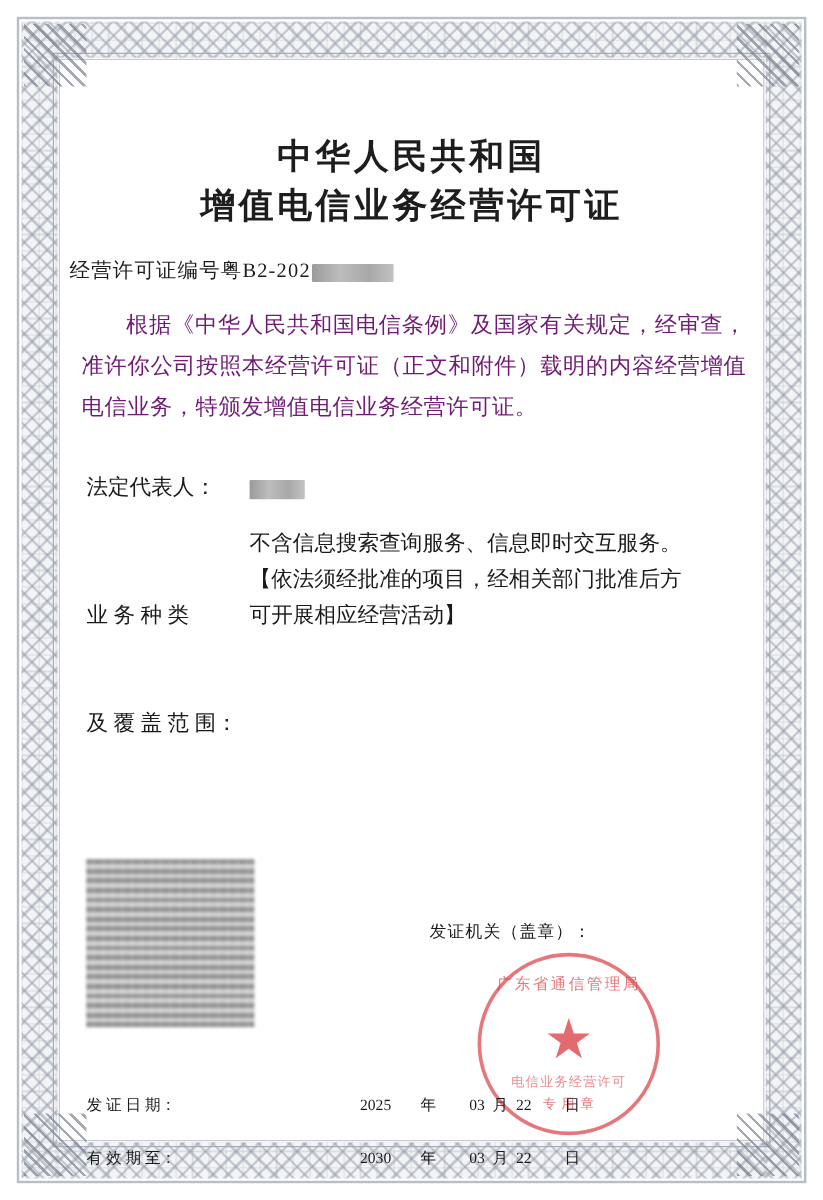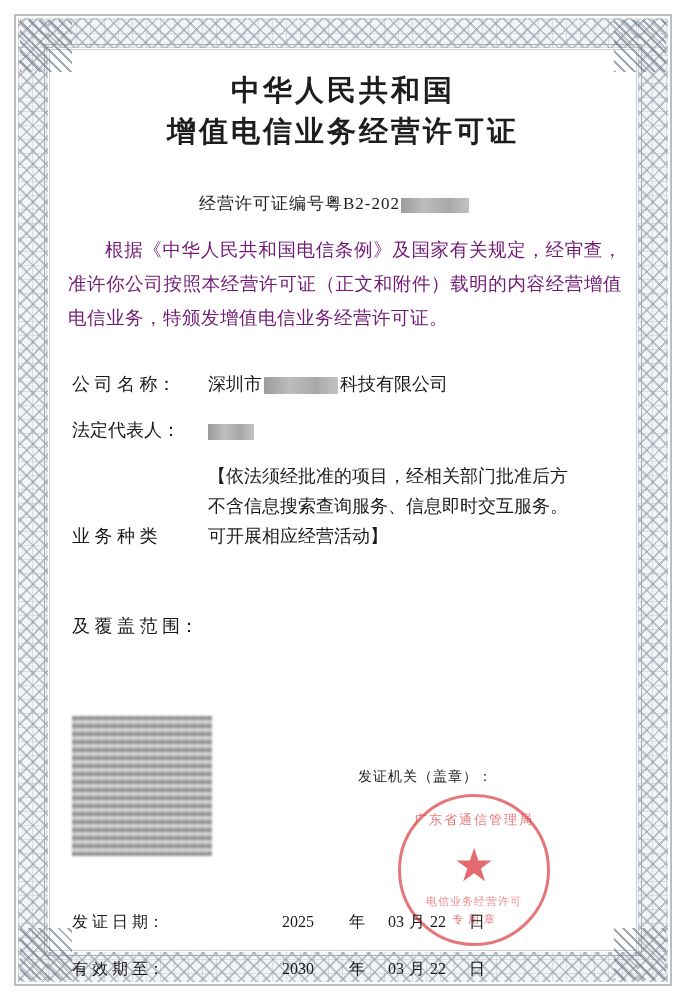--- a/index.html
+++ b/index.html
@@ -96,29 +96,30 @@
   }
   .title-line1, .title-line2 {
     font-family: "Liberation Serif", "DejaVu Serif", serif;
     font-weight: bold;
     color: #1d1d1d;
     letter-spacing: 3px;
   }
   .title-line1 {
     font-size: 29px;
     line-height: 40px;
+    margin-top: 41px;
   }
   .title-line2 {
     font-size: 29px;
     line-height: 42px;
   }
 
   .cert-number {
-    margin-top: 40px;
-    text-align: center;
+    margin-top: 21px;
+    text-align: left;
     padding-right: 18px;
     font-size: 17px;
     color: #1d1d1d;
     letter-spacing: 1px;
     white-space: nowrap;
   }
   .redact {
     display: inline-block;
     vertical-align: middle;
     background: linear-gradient(90deg, #9b9b9b 0%, #bdbdbd 35%, #a8a8a8 70%, #c2c2c2 100%);
@@ -243,31 +244,31 @@
 
   .date-rows {
     position: absolute;
     left: 14px;
     top: 196px;
     width: 546px;
   }
   .date-row {
     display: flex;
     align-items: baseline;
-    font-size: 16px;
+    font-size: 13px;
     color: #1a1a1a;
     margin-bottom: 26px;
   }
   .date-label {
     width: 210px;
     flex: 0 0 210px;
     white-space: pre;
     letter-spacing: 0px;
   }
-  .date-year  { width: 62px; }
+  .date-year  { width: 62px; text-align: center; }
   .date-unit  { width: 26px; text-align: center; }
   .date-month { width: 34px; text-align: right; }
   .date-day   { width: 34px; text-align: left; }
 </style>
 </head>
 <body>
 
 <div class="certificate">
 
   <div class="border-outer"></div>
@@ -289,42 +290,36 @@
     </div>
 
     <div class="cert-number">
       <span>经营许可证编号粤B2-202</span><span class="redact num"></span>
     </div>
 
     <div class="paragraph">根据《中华人民共和国电信条例》及国家有关规定，经审查，准许你公司按照本经营许可证（正文和附件）载明的内容经营增值电信业务，特颁发增值电信业务经营许可证。</div>
 
     <div class="fields">
 
-      <div class="field-row">
-        <div class="field-label">公 司 名 称：</div>
-        <div class="field-value">
-          <span>深圳市</span><span class="redact name1"></span><span>科技有限公司</span>
-        </div>
-      </div>
 
       <div class="field-row">
         <div class="field-label">法定代表人：</div>
         <div class="field-value">
           <span class="redact rep"></span>
         </div>
       </div>
 
       <div class="field-row multiline">
         <div class="field-label label-stack">
           <div>业 务 种 类</div>
           <div>及 覆 盖 范 围：</div>
         </div>
         <div class="field-value scope-value">
+          <div>不含信息搜索查询服务、信息即时交互服务。</div>
           <div>【依法须经批准的项目，经相关部门批准后方</div>
-          <div>不含信息搜索查询服务、信息即时交互服务。</div>
           <div>可开展相应经营活动】</div>
         </div>
       </div>
 
     </div>
 
     <div class="lower">
 
       <div class="qr-block"></div>
 

